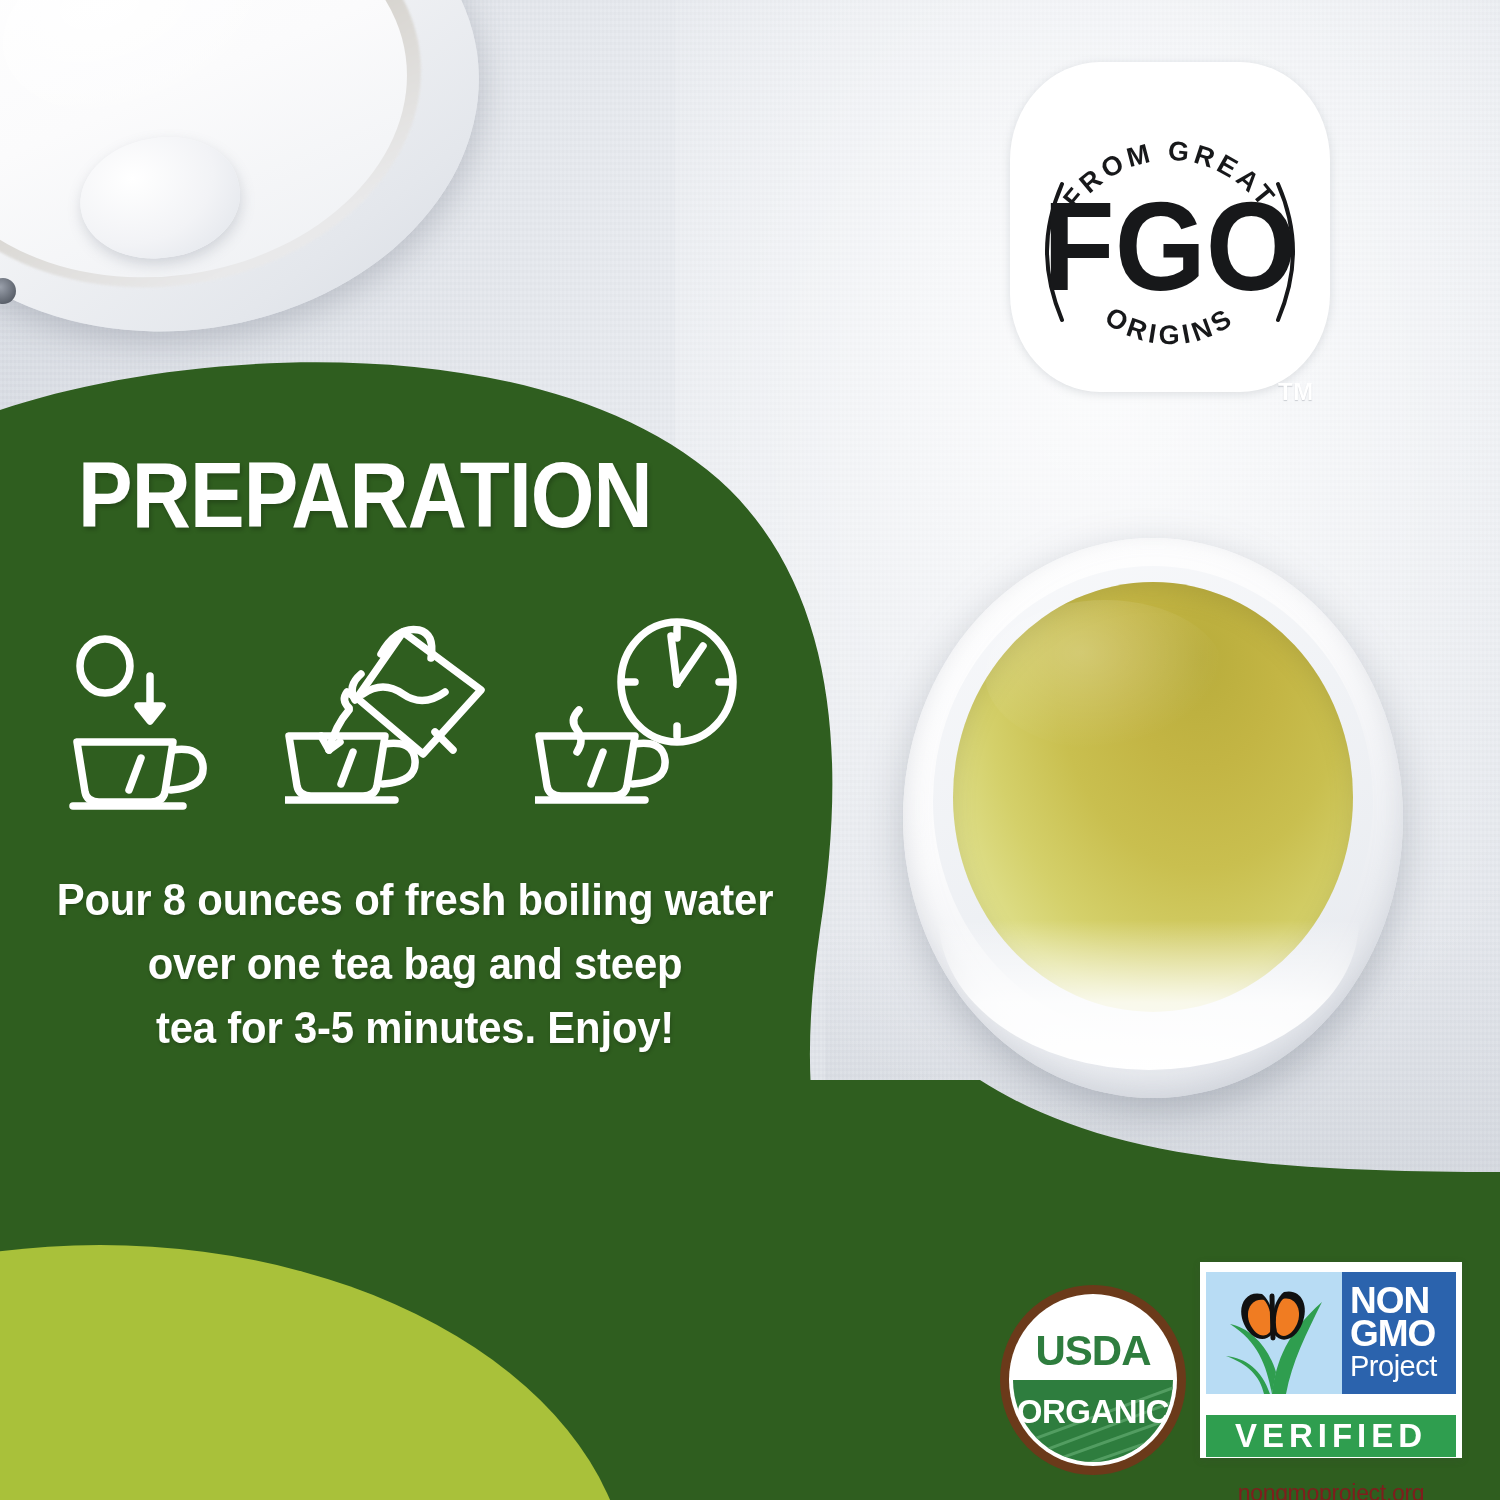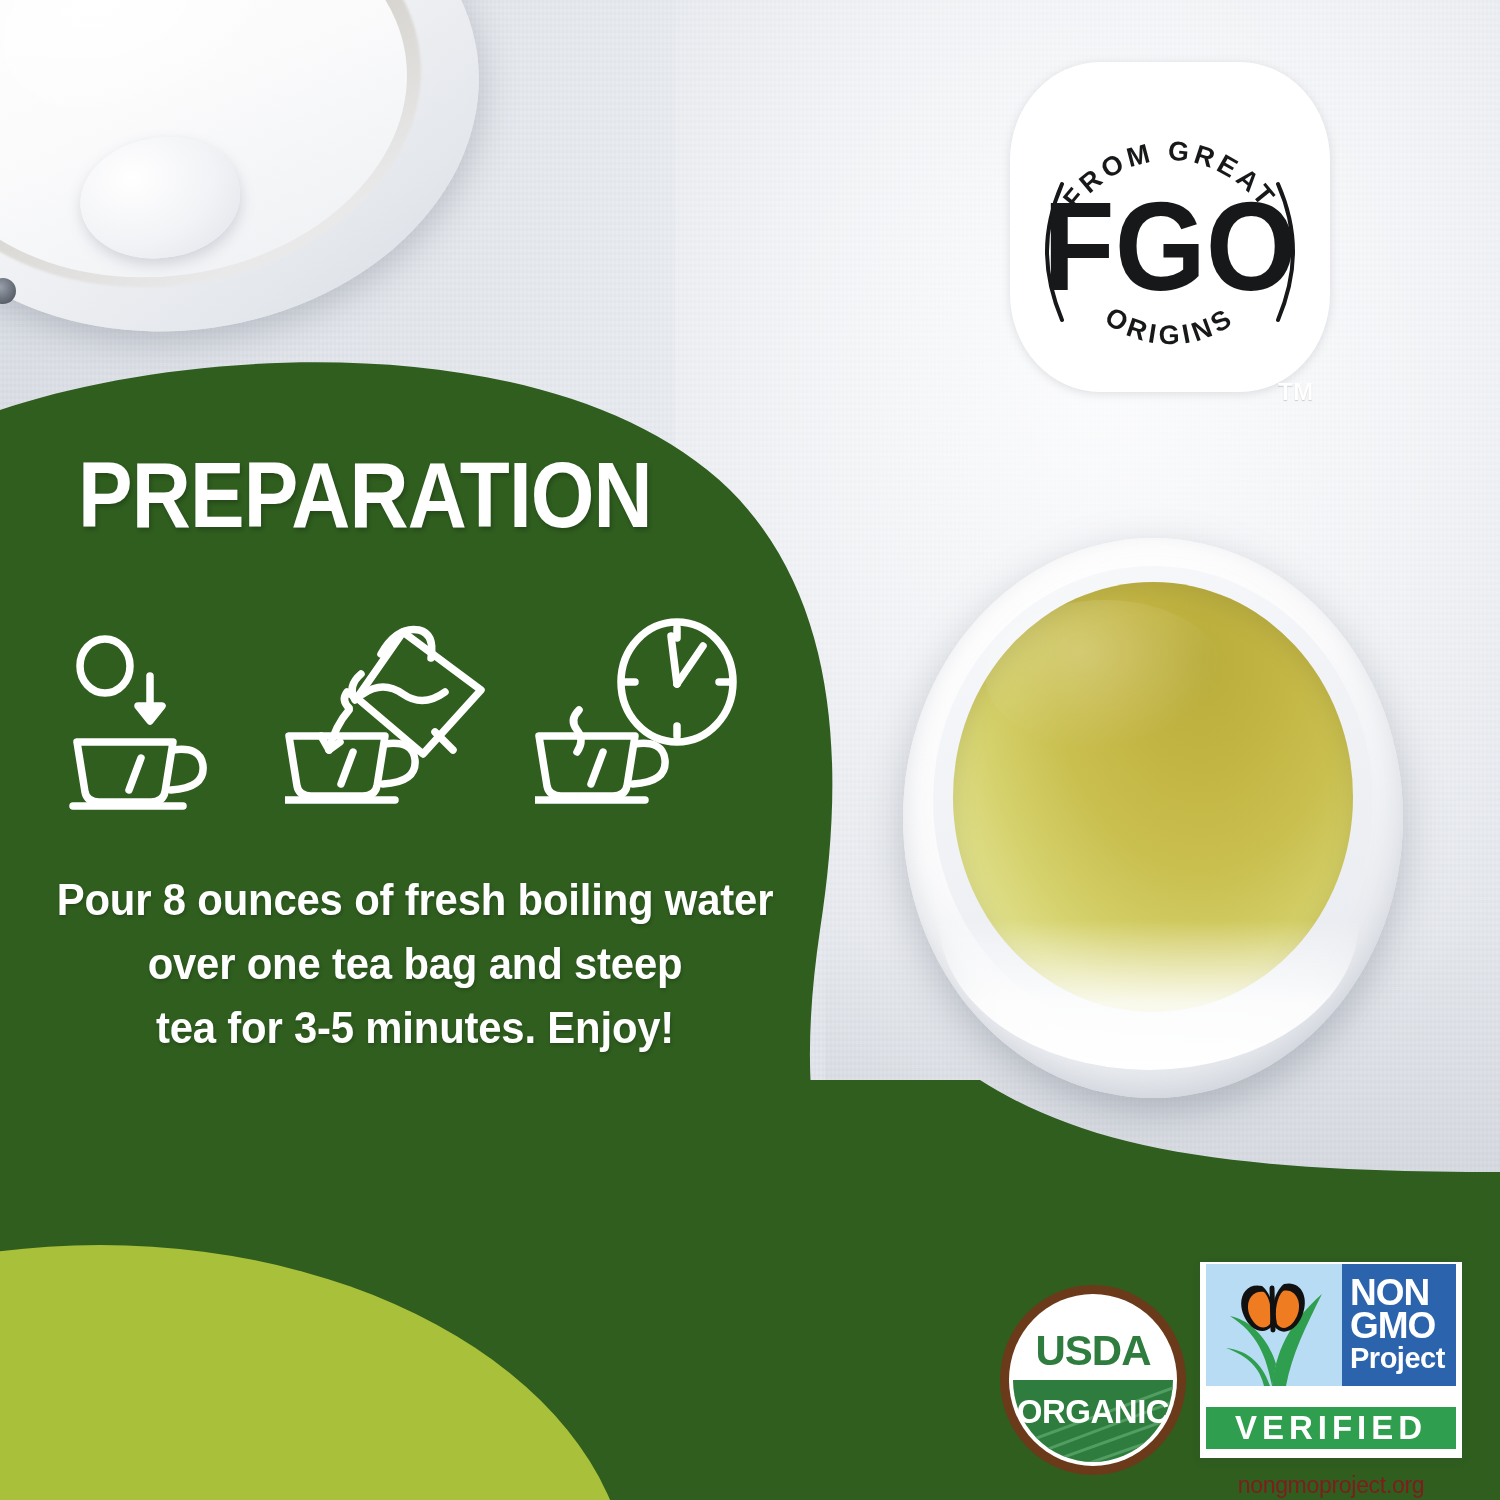--- a/index.html
+++ b/index.html
@@ -179,36 +179,36 @@
     text-shadow:1px 2px 4px rgba(0,0,0,.20);
   }
 
   
   .usda{
     position:absolute;left:995px;top:1281px;width:196px;height:198px;
   }
   .nongmo{
     position:absolute;left:1200px;top:1262px;width:262px;height:196px;
     background:#ffffff;
-    padding:2px 6px 4px 6px;
+    padding:10px 6px 4px 6px;
     box-sizing:border-box;
     box-shadow:0 2px 7px rgba(60,70,60,.22);
   }
   .ng-top{display:flex;height:122px;}
   .ng-art{
     position:relative;flex:0 0 136px;background:#b8dcf4;overflow:hidden;
   }
   .ng-blue{
     flex:1;background:#2b63ad;color:#fff;
     display:flex;flex-direction:column;justify-content:center;
     padding-left:8px;box-sizing:border-box;
   }
   .ng-non{font-size:37px;font-weight:700;line-height:.88;letter-spacing:-1px;}
   .ng-gmo{font-size:37px;font-weight:700;line-height:.94;letter-spacing:-1px;}
-  .ng-project{font-size:29px;font-weight:700;line-height:1;letter-spacing:-.5px;}
+  .ng-project{font-size:29px;font-weight:400;line-height:1;letter-spacing:-.5px;}
   .ng-verified{
     background:#2f9e4f;color:#fff;height:42px;
     display:flex;align-items:center;justify-content:center;
     font-size:33px;font-weight:700;letter-spacing:5px;margin-top:21px;
   }
   .ng-url{
     height:32px;display:flex;align-items:center;justify-content:center;
     color:#7f1d1d;font-size:23px;letter-spacing:-.3px;margin-top:20px;
   }
 </style>

